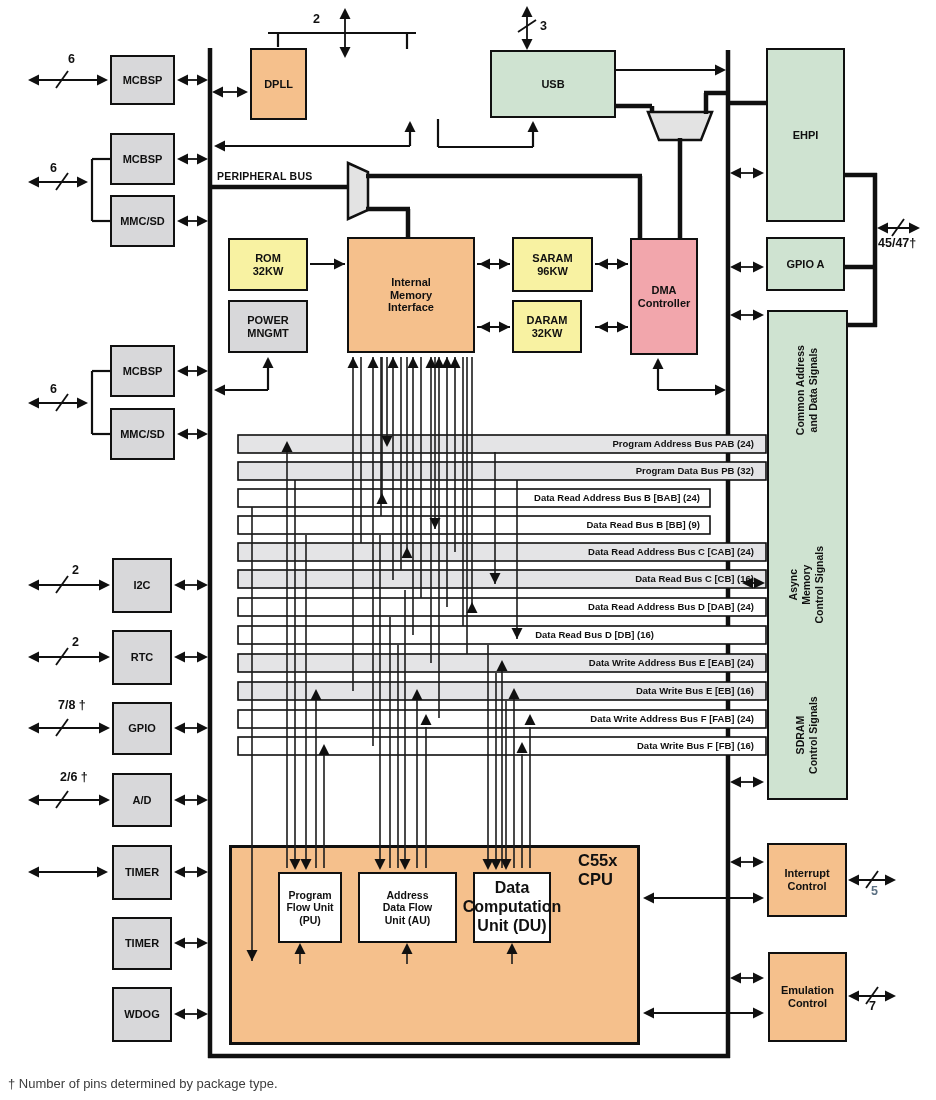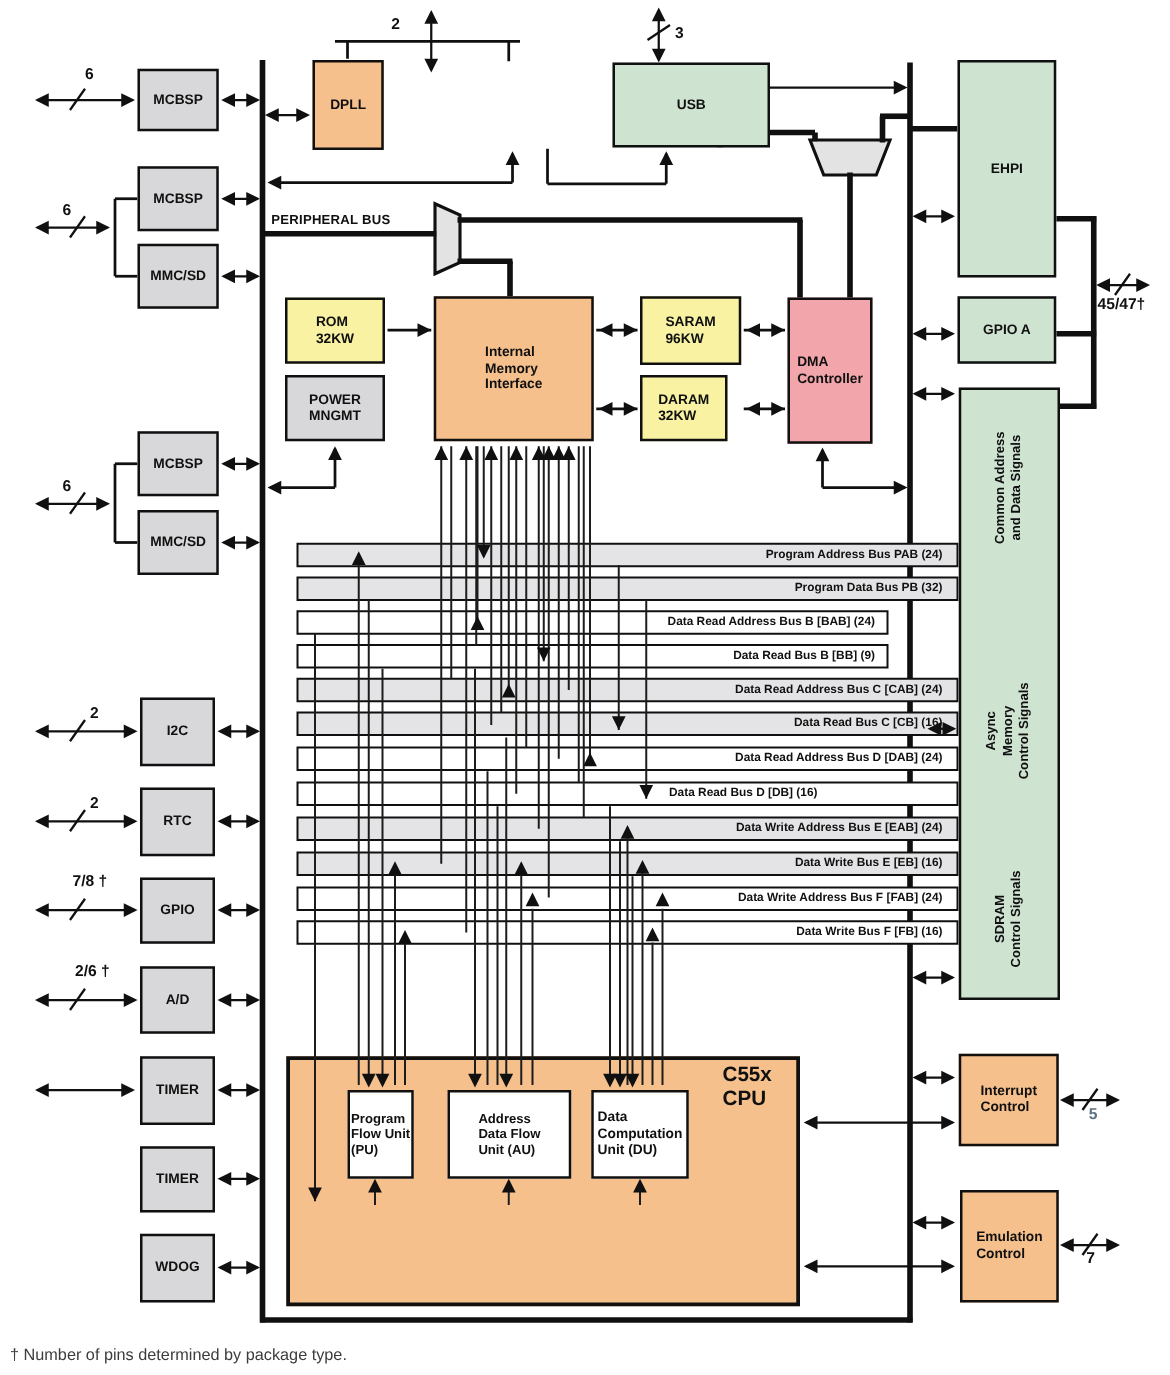--- a/index.html
+++ b/index.html
@@ -1,21 +1,21 @@
 <!DOCTYPE html>
 <html style="--orange: #f5c08c; --green: #cfe3d1; --yellow: #f8f2a2; --pink: #f2a6ac; --gray: #d8d8da; --bus_gray: #e4e4e6; --line: #101010;"><head>
 <meta charset="utf-8">
 <style>
   html,body{margin:0;padding:0;background:#fff}
   .canvas{position:relative;width:936px;height:1100px;background:#ffffff;
     font-family:"Liberation Sans",sans-serif;overflow:hidden}
   #wires{position:absolute;left:0;top:0;z-index:1}
   .cpu-body{position:absolute;z-index:0;box-sizing:border-box;border:3px solid #101010;background:var(--orange)}
   .box{position:absolute;z-index:2;box-sizing:border-box;border:2.5px solid #101010;
-    display:flex;align-items:center;justify-content:center;text-align:left;
+    display:flex;align-items:center;justify-content:center;text-align:center;
     font-weight:bold;font-size:11px;line-height:1.18;white-space:pre-line;color:#101010}
   .thin-border{border-width:2px}
   .gray{background:var(--gray)}
   .orange{background:var(--orange)}
   .green{background:var(--green)}
   .yellow{background:var(--yellow)}
   .pink{background:var(--pink)}
   .white{background:#ffffff}
   .bus-label{position:absolute;z-index:3;font-weight:bold;font-size:9.5px;line-height:12px;
     color:#101010;text-align:right;white-space:nowrap}
@@ -348,27 +348,27 @@
 Control Signals</div>
   <div class="rot-label" style="left:722px;top:722px">SDRAM
 Control Signals</div>
   <div class="box orange" style="left:767px;top:843px;width:80px;height:74px">Interrupt
 Control</div>
   <div class="box orange" style="left:768px;top:952px;width:79px;height:90px">Emulation
 Control</div>
 
   <div class="cpu-title" style="left:578px;top:851px">C55x
 CPU</div>
-  <div class="box white thin-border" style="left:278px;top:872px;width:53px;height:71px;font-size:10.5px">Program
+  <div class="box white thin-border" style="left:278px;top:872px;width:64px;height:71px;font-size:10.5px">Program
 Flow Unit
 (PU)</div>
   <div class="box white thin-border" style="left:358px;top:872px;width:99px;height:71px;font-size:10.5px">Address
 Data Flow
 Unit (AU)</div>
-  <div class="box white thin-border" style="left:473px;top:872px;width:78px;height:71px;font-size:11px">Data
+  <div class="box white thin-border" style="left:473px;top:872px;width:78px;height:71px;font-size:16px">Data
 Computation
 Unit (DU)</div>
 
   <div class="bus-label" style="left:238px;top:438px;width:516px">Program Address Bus PAB (24)</div>
   <div class="bus-label" style="left:238px;top:465px;width:516px">Program Data Bus PB (32)</div>
   <div class="bus-label" style="left:238px;top:492px;width:462px">Data Read Address Bus B [BAB] (24)</div>
   <div class="bus-label" style="left:238px;top:519px;width:462px">Data Read Bus B [BB] (9)</div>
   <div class="bus-label" style="left:238px;top:546px;width:516px">Data Read Address Bus C [CAB] (24)</div>
   <div class="bus-label" style="left:238px;top:573px;width:516px">Data Read Bus C [CB] (16)</div>
   <div class="bus-label" style="left:238px;top:601px;width:516px">Data Read Address Bus D [DAB] (24)</div>

